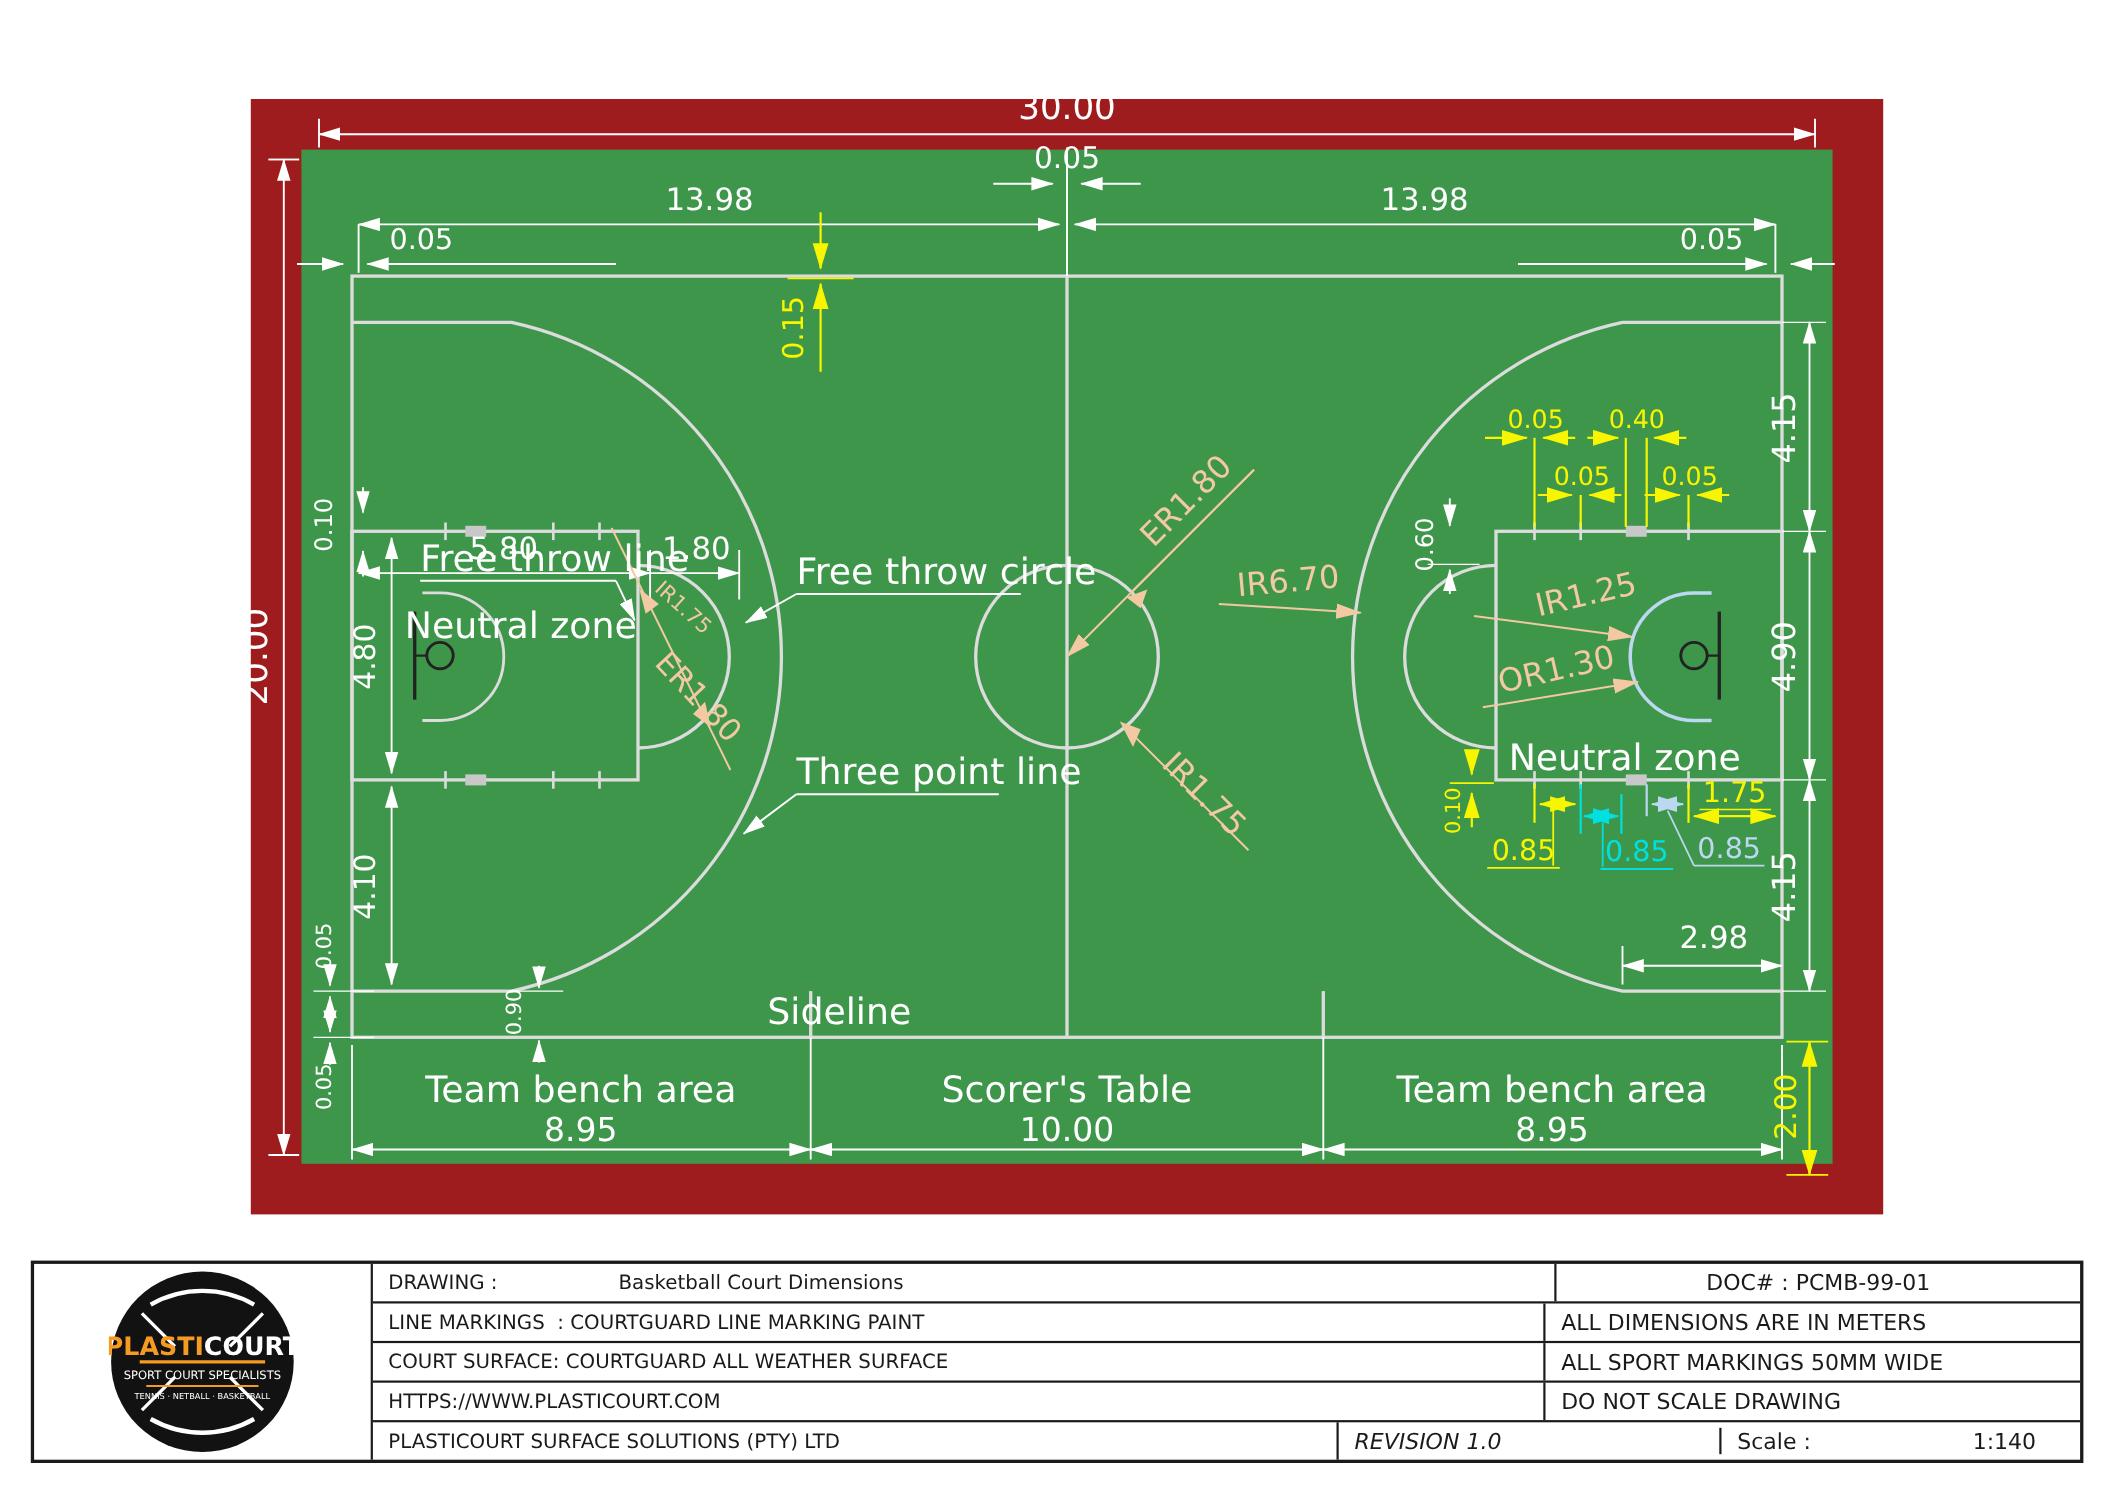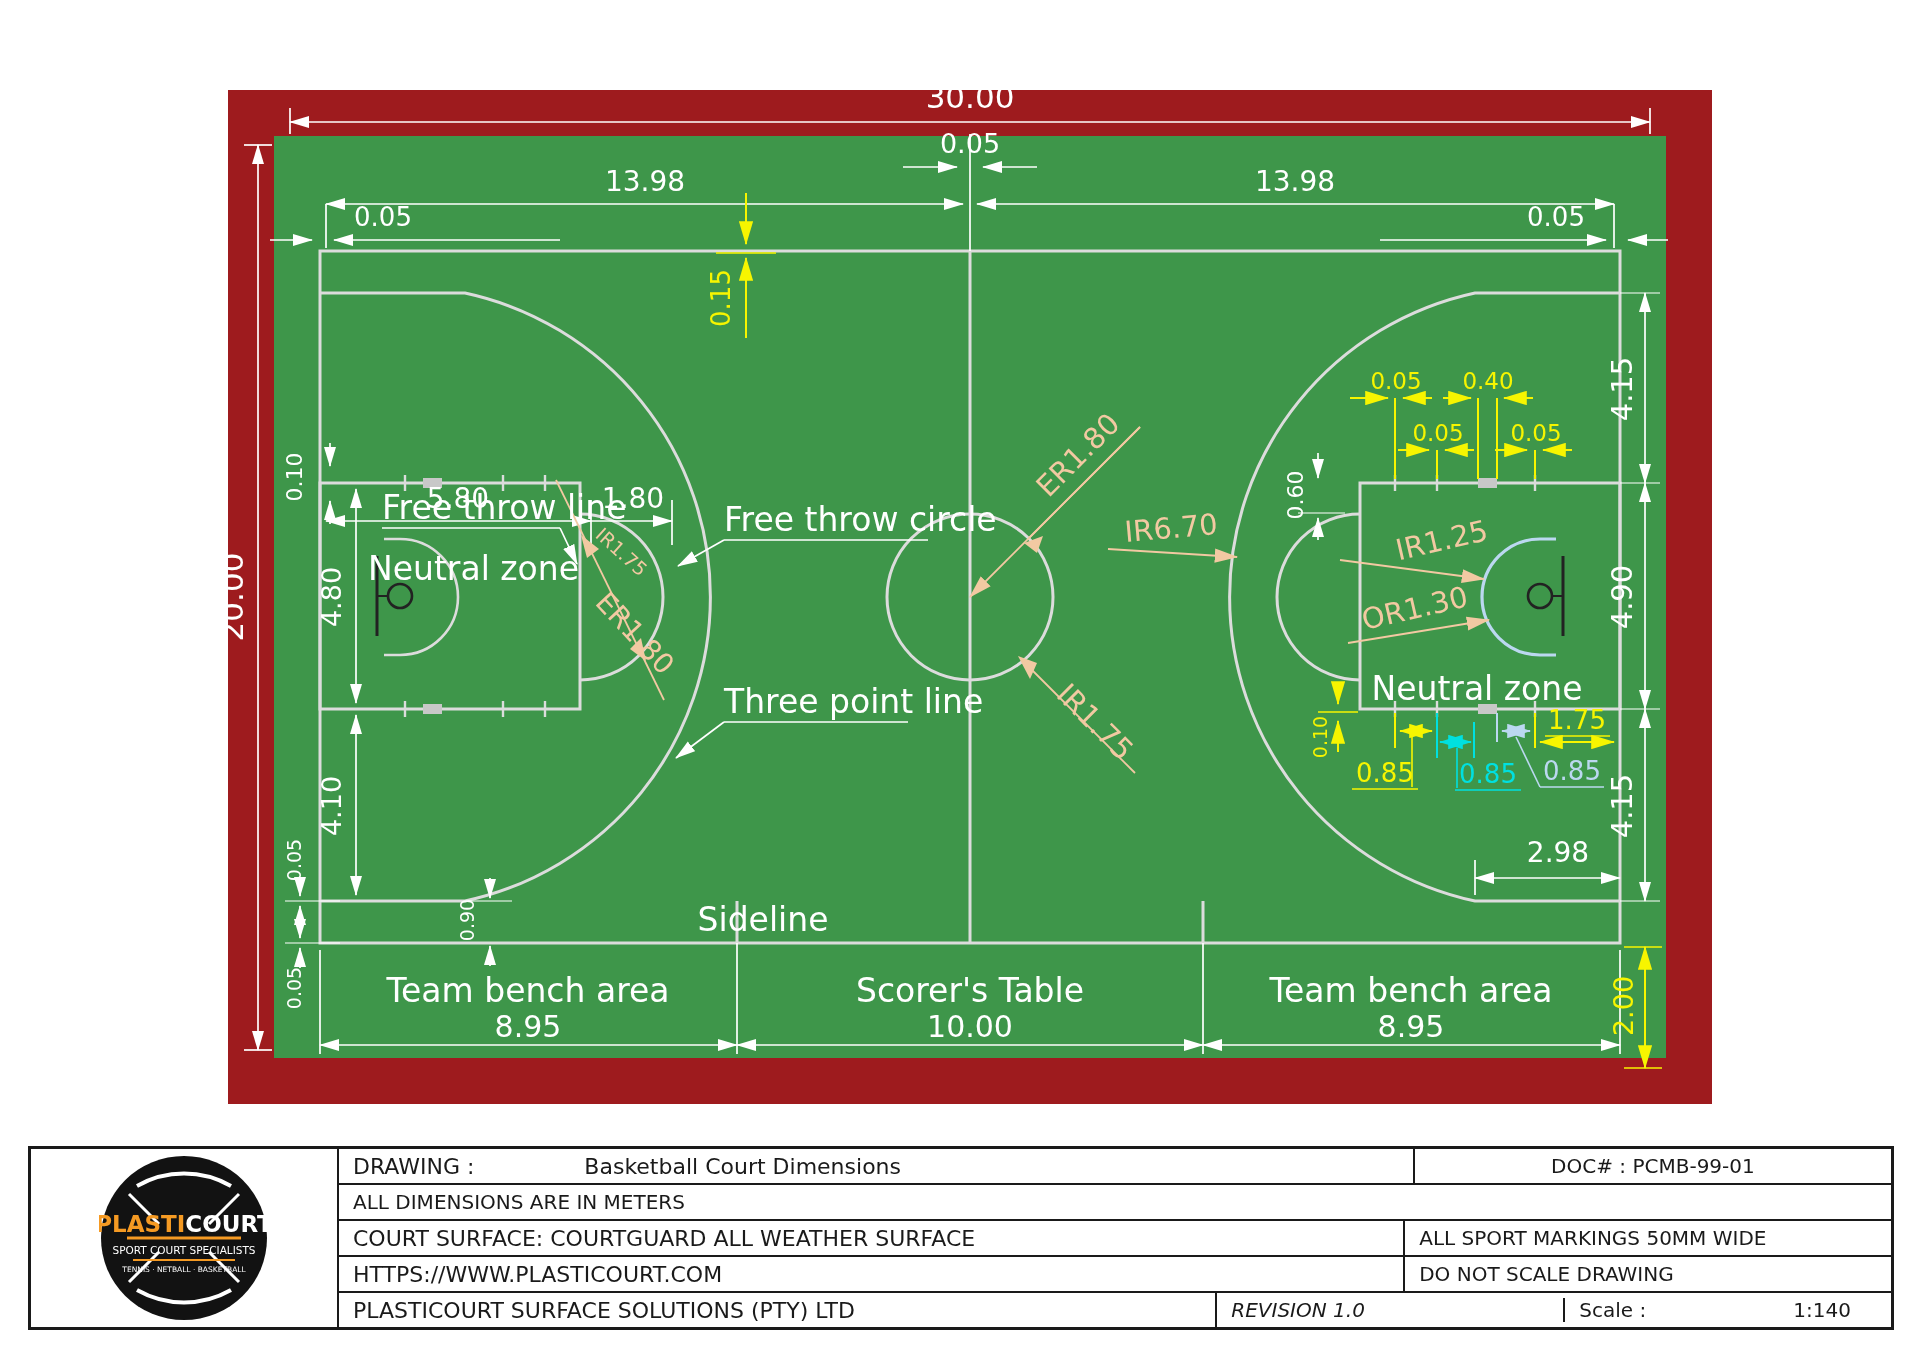--- a/index.html
+++ b/index.html
@@ -11,21 +11,21 @@
   .ctext{fill:#00E0E0;}
   .btext{fill:#BBD8F0;}
   .ttext{fill:#F2C9A2;}
   
   #titleblock{position:absolute;left:28px;top:1146px;width:1866px;height:184px;
     border:3px solid #1a1a1a;display:flex;box-sizing:border-box;background:#fff;color:#1a1a1a;}
   .tb-logo-cell{width:308px;border-right:2px solid #1a1a1a;display:flex;align-items:center;justify-content:center;box-sizing:border-box;}
   .tb-main{flex:1;display:flex;flex-direction:column;box-sizing:border-box;}
   .tb-row{flex:1;display:flex;border-bottom:2px solid #1a1a1a;box-sizing:border-box;}
   .tb-row:last-child{border-bottom:none;}
-  .tb-cell-l{flex:1.28;border-right:2px solid #1a1a1a;display:flex;align-items:center;padding-left:14px;font-size:22px;box-sizing:border-box;white-space:pre;}
+  .tb-cell-l{flex:1.28;border-right:2px solid #1a1a1a;display:flex;align-items:center;padding-left:14px;font-size:18px;box-sizing:border-box;white-space:pre;}
   .tb-cell-r{flex:0.575;display:flex;align-items:center;padding-left:14px;font-size:20px;box-sizing:border-box;}
   .tb-cell-r.center{justify-content:center;padding-left:0;}
   .tb-scale{display:flex;flex:1;}
   .tb-rev{flex:0.55;border-right:2px solid #1a1a1a;display:flex;align-items:center;padding-left:14px;box-sizing:border-box;font-style:italic;}
   .tb-sc{flex:0.45;display:flex;align-items:center;justify-content:space-between;padding:0 40px 0 14px;box-sizing:border-box;}
   .logo-badge{position:relative;width:170px;height:168px;}
 </style>
 </head>
 <body>
 
@@ -315,20 +315,21 @@
         <text x="85" y="118" text-anchor="middle" font-size="7.5" fill="#ffffff">TENNIS · NETBALL · BASKETBALL</text>
       </svg>
     </div>
   </div>
   <div class="tb-main">
     <div class="tb-row">
       <div class="tb-cell-l"><span>DRAWING :</span><span style="display:inline-block;width:110px;"></span><span>Basketball Court Dimensions</span></div>
       <div class="tb-cell-r center">DOC# : PCMB-99-01</div>
     </div>
     <div class="tb-row">
+      <div class="tb-cell-l">LINE MARKINGS  : COURTGUARD LINE MARKING PAINT</div>
       <div class="tb-cell-r">ALL DIMENSIONS ARE IN METERS</div>
     </div>
     <div class="tb-row">
       <div class="tb-cell-l">COURT SURFACE: COURTGUARD ALL WEATHER SURFACE</div>
       <div class="tb-cell-r">ALL SPORT MARKINGS 50MM WIDE</div>
     </div>
     <div class="tb-row">
       <div class="tb-cell-l">HTTPS://WWW.PLASTICOURT.COM</div>
       <div class="tb-cell-r">DO NOT SCALE DRAWING</div>
     </div>

